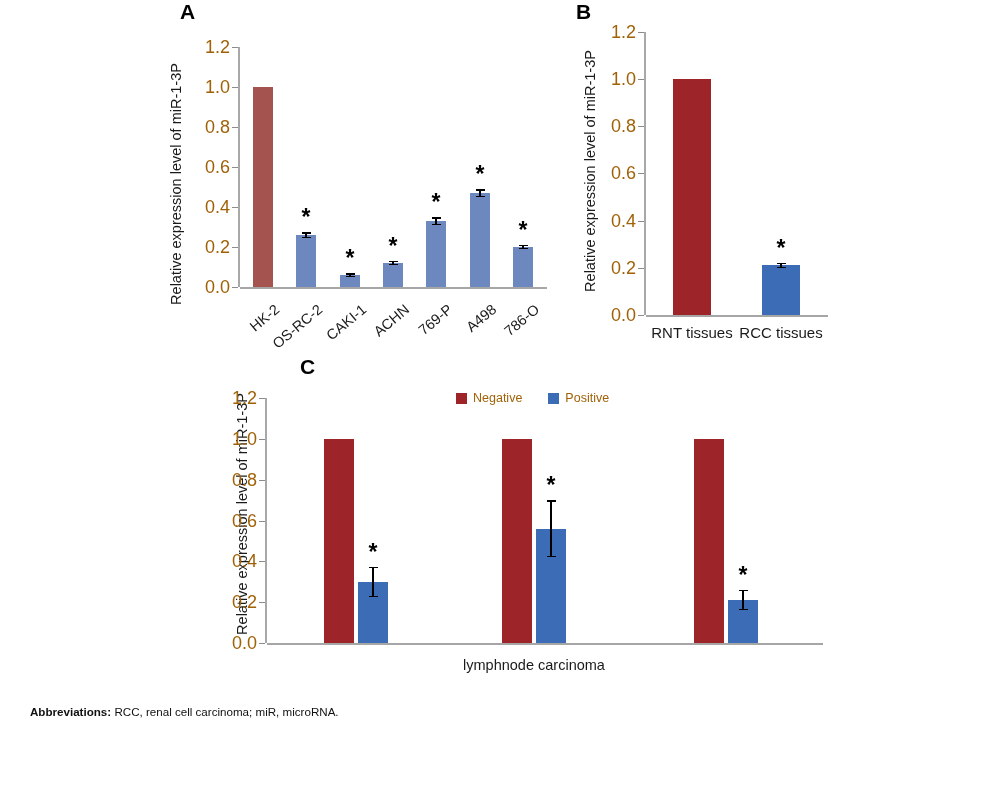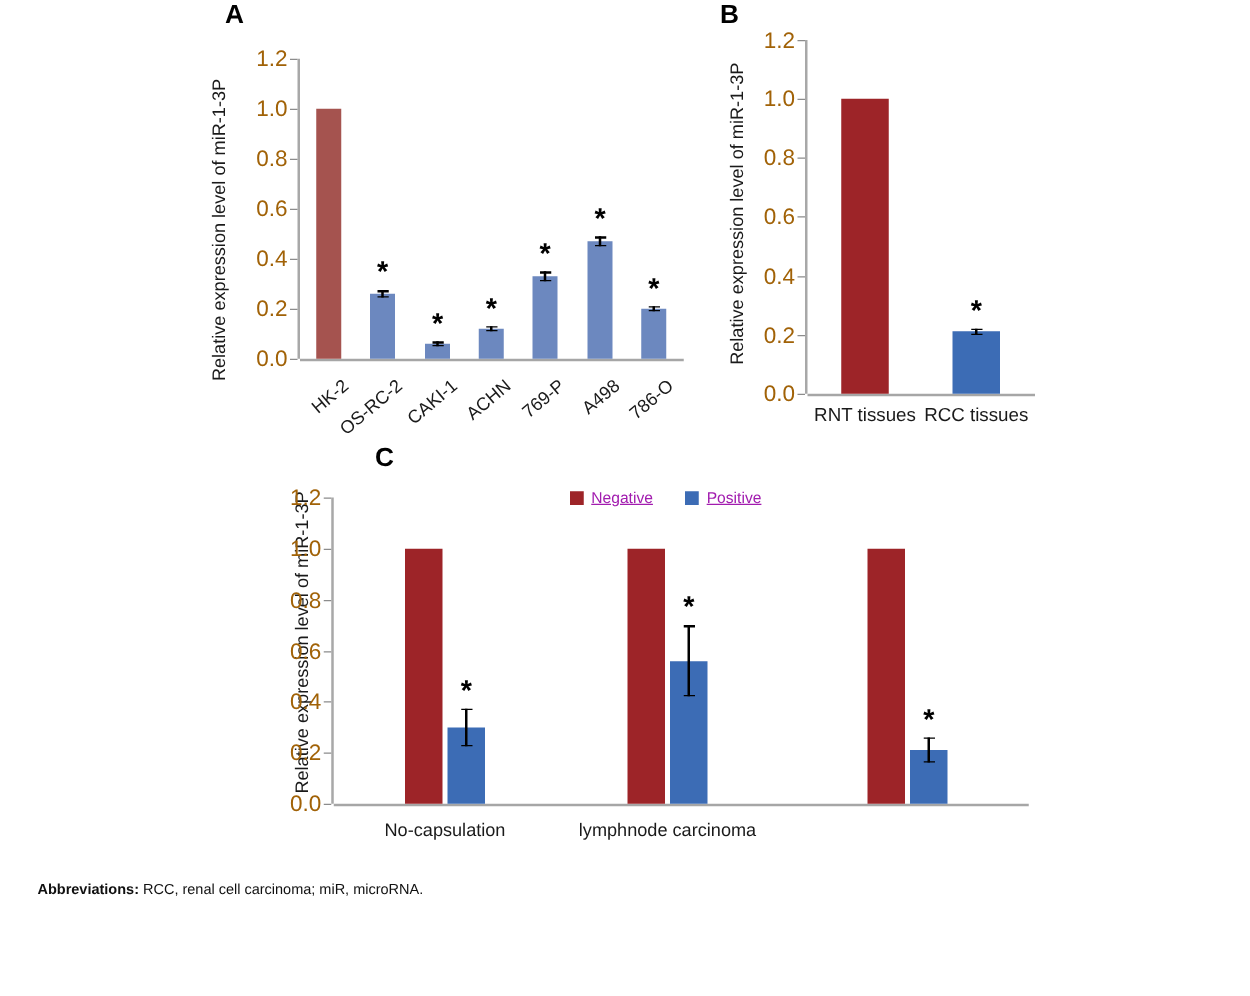--- a/index.html
+++ b/index.html
@@ -16,21 +16,21 @@
   .axis-v{position:absolute;width:2px;background:#a8a8a8;}
   .axis-h{position:absolute;height:2px;background:#a6a6a6;}
   .tick{position:absolute;height:1px;background:#8c8c8c;}
   .bar{position:absolute;}
   .err-line{position:absolute;width:1.5px;background:#000;}
   .err-cap{position:absolute;height:1.5px;background:#000;}
   .star{position:absolute;font-size:23px;line-height:24px;font-weight:bold;color:#000;text-align:center;}
   .legend{position:absolute;display:flex;gap:26px;align-items:center;}
   .legend-item{display:flex;align-items:center;gap:6px;}
   .legend-swatch{width:11px;height:11px;display:inline-block;}
-  .legend-label{font-size:12.5px;color:#a21caf;text-decoration:underline;}
+  .legend-label{font-size:12.5px;color:#a16207;}
   .caption{position:absolute;color:#101010;font-size:11.6px;line-height:17px;}
   .caption .b{font-weight:bold;}
   .caption .i{font-style:italic;}
   .caption-line{white-space:nowrap;}
 </style>
 </head>
 <body>
 
 <div class="canvas">
   <div class="panel" id="panel-A" style="left: 150px; top: 0px; width: 440px; height: 400px;">
@@ -147,21 +147,20 @@
           <div class="legend-swatch" style="background: rgb(60, 108, 181);"></div>
           <div class="legend-label">Positive</div>
         </div>
       </div>
       <div class="bar" style="left: 94px; top: 84px; width: 30px; height: 204px; background: rgb(157, 36, 40);"></div>
       <div class="bar" style="left: 128px; top: 226.8px; width: 30px; height: 61.2px; background: rgb(60, 108, 181);"></div>
       <div class="err-line" style="left: 142.25px; top: 211.5px; height: 30.6px;"></div>
       <div class="err-cap" style="left: 138.5px; top: 211.5px; width: 9px;"></div>
       <div class="err-cap" style="left: 138.5px; top: 240.6px; width: 9px;"></div>
       <div class="star" style="left: 131px; top: 184.5px; width: 24px;">*</div>
-      <div class="cat-label" style="left: 16px; top: 302px; width: 220px;">No-capsulation</div>
       <div class="bar" style="left: 272px; top: 84px; width: 30px; height: 204px; background: rgb(157, 36, 40);"></div>
       <div class="bar" style="left: 306px; top: 173.76px; width: 30px; height: 114.24px; background: rgb(60, 108, 181);"></div>
       <div class="err-line" style="left: 320.25px; top: 145.2px; height: 57.12px;"></div>
       <div class="err-cap" style="left: 316.5px; top: 145.2px; width: 9px;"></div>
       <div class="err-cap" style="left: 316.5px; top: 200.82px; width: 9px;"></div>
       <div class="star" style="left: 309px; top: 118.2px; width: 24px;">*</div>
       <div class="cat-label" style="left: 194px; top: 302px; width: 220px;">lymphnode carcinoma</div>
       <div class="bar" style="left: 464px; top: 84px; width: 30px; height: 204px; background: rgb(157, 36, 40);"></div>
       <div class="bar" style="left: 498px; top: 245.16px; width: 30px; height: 42.84px; background: rgb(60, 108, 181);"></div>
       <div class="err-line" style="left: 512.25px; top: 234.96px; height: 20.4px;"></div>

